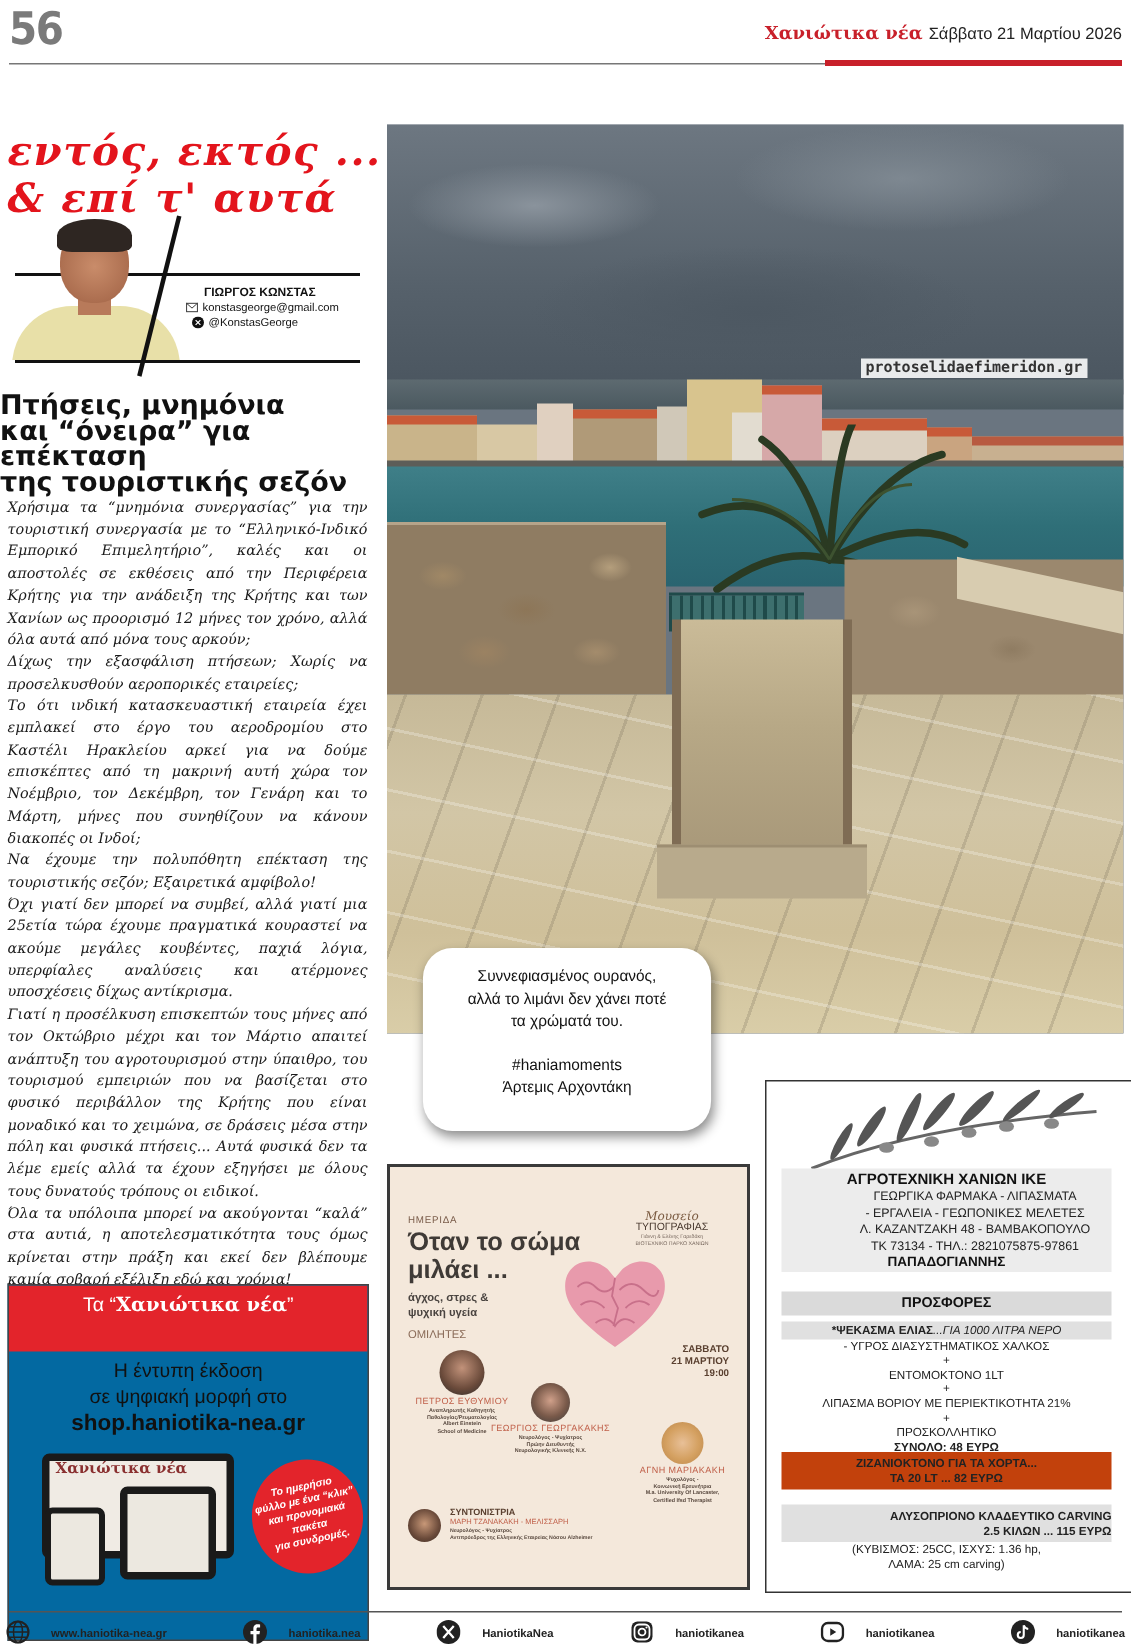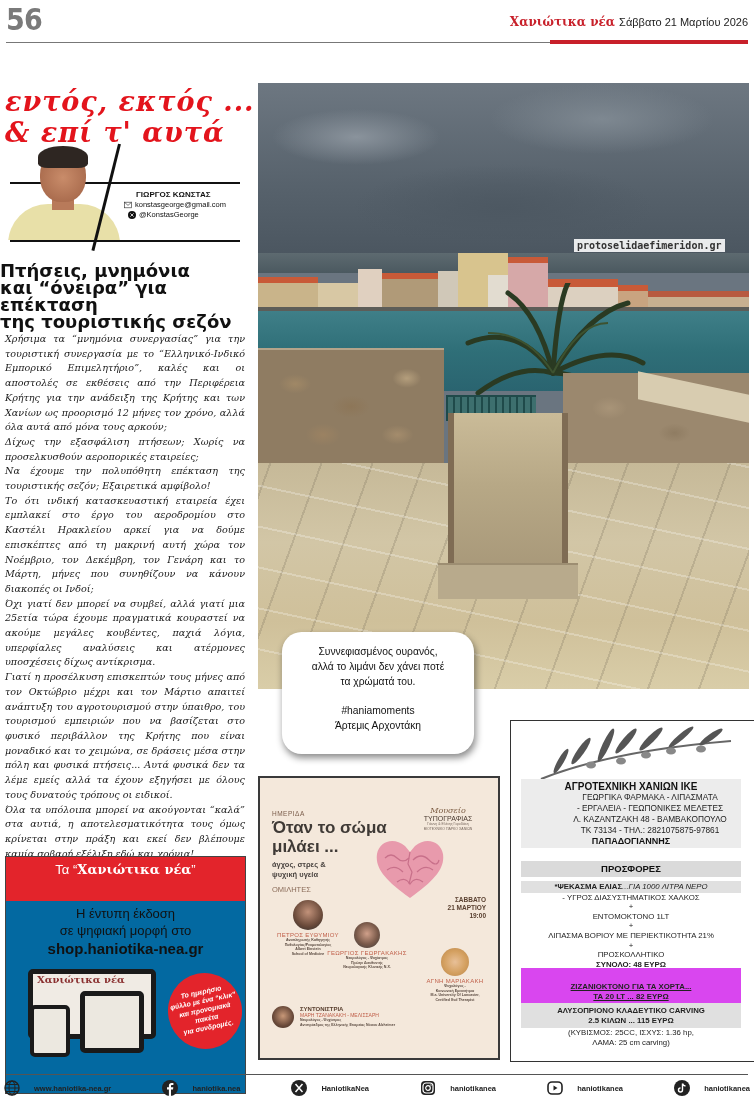--- a/index.html
+++ b/index.html
@@ -114,23 +114,23 @@
   .agro-head { position: absolute; left: 10px; top: 58px; width: 220px; background: #ececec; padding: 2px 0; }
   .agro-head .company { font-weight: bold; font-size: 10px; color: #111; }
   .agro-head .line { font-size: 8.3px; line-height: 11px; color: #222; padding-left: 38px; }
   .agro-head .owner { font-weight: bold; font-size: 9px; color: #111; }
   .offers-title { position: absolute; left: 10px; top: 140px; width: 220px; height: 16px; background: #dadada; font-weight: bold; font-size: 9.5px; line-height: 16px; color: #111; }
   .offer { position: absolute; left: 10px; width: 220px; font-size: 7.8px; line-height: 9.6px; color: #222; }
   .offer .bar { background: #e0e0e0; font-weight: bold; padding: 1px 0; }
   .offer .bar i { font-weight: normal; }
   .offer b { font-weight: bold; }
   .offer.o1 { top: 160px; }
-  .offer.o2 { top: 247px; background: #d946ef; padding: 14px 0; font-weight: bold; text-decoration: underline; }
+  .offer.o2 { top: 247px; background: #c2410c; padding: 3px 0; font-weight: bold; }
   .offer.o3 { top: 282px; }
-  .offer.o3 .bar { padding: 3px 0; }
+  .offer.o3 .bar { padding: 3px 0; text-align: right; }
 
   
   .shop-ad { position: absolute; left: 5px; top: 856px; width: 241px; height: 238px; border: 1.5px solid #444; background: #0369a1; overflow: hidden; font-family: "Liberation Sans", sans-serif; text-align: center; }
   .shop-banner { height: 44px; background: #e3242b; color: #fff; padding-top: 4px; }
   .shop-banner .l1 { font-size: 13px; line-height: 17px; }
   .shop-banner .l1 b { font-family: "DejaVu Serif", serif; font-weight: bold; }
   .shop-banner .l2 { font-size: 13px; line-height: 16px; font-style: italic; letter-spacing: 0.5px; }
   .shop-body { padding-top: 4px; }
   .shop-body .t1 { font-size: 13px; line-height: 17px; color: #111; }
   .shop-body .url { font-size: 15px; font-weight: bold; color: #111; line-height: 20px; }
@@ -195,22 +195,22 @@
 
 <div class="headline">
   <div>Πτήσεις, μνημόνια</div>
   <div>και “όνειρα” για επέκταση</div>
   <div>της τουριστικής σεζόν</div>
 </div>
 
 <div class="article-body">
   <p>Χρήσιμα τα “μνημόνια συνεργασίας” για την τουριστική συνεργασία με το “Ελληνικό-Ινδικό Εμπορικό Επιμελητήριο”, καλές και οι αποστολές σε εκθέσεις από την Περιφέρεια Κρήτης για την ανάδειξη της Κρήτης και των Χανίων ως προορισμό 12 μήνες τον χρόνο, αλλά όλα αυτά από μόνα τους αρκούν;</p>
   <p>Δίχως την εξασφάλιση πτήσεων; Χωρίς να προσελκυσθούν αεροπορικές εταιρείες;</p>
+  <p>Το ότι ινδική κατασκευαστική εταιρεία έχει εμπλακεί στο έργο του αεροδρομίου στο Καστέλι Ηρακλείου αρκεί για να δούμε επισκέπτες από τη μακρινή αυτή χώρα τον Νοέμβριο, τον Δεκέμβρη, τον Γενάρη και το Μάρτη, μήνες που συνηθίζουν να κάνουν διακοπές οι Ινδοί;</p>
   <p>Να έχουμε την πολυπόθητη επέκταση της τουριστικής σεζόν; Εξαιρετικά αμφίβολο!</p>
-  <p>Το ότι ινδική κατασκευαστική εταιρεία έχει εμπλακεί στο έργο του αεροδρομίου στο Καστέλι Ηρακλείου αρκεί για να δούμε επισκέπτες από τη μακρινή αυτή χώρα τον Νοέμβριο, τον Δεκέμβρη, τον Γενάρη και το Μάρτη, μήνες που συνηθίζουν να κάνουν διακοπές οι Ινδοί;</p>
   <p>Όχι γιατί δεν μπορεί να συμβεί, αλλά γιατί μια 25ετία τώρα έχουμε πραγματικά κουραστεί να ακούμε μεγάλες κουβέντες, παχιά λόγια, υπερφίαλες αναλύσεις και ατέρμονες υποσχέσεις δίχως αντίκρισμα.</p>
   <p>Γιατί η προσέλκυση επισκεπτών τους μήνες από τον Οκτώβριο μέχρι και τον Μάρτιο απαιτεί ανάπτυξη του αγροτουρισμού στην ύπαιθρο, του τουρισμού εμπειριών που να βασίζεται στο φυσικό περιβάλλον της Κρήτης που είναι μοναδικό και το χειμώνα, σε δράσεις μέσα στην πόλη και φυσικά πτήσεις... Αυτά φυσικά δεν τα λέμε εμείς αλλά τα έχουν εξηγήσει με όλους τους δυνατούς τρόπους οι ειδικοί.</p>
   <p>Όλα τα υπόλοιπα μπορεί να ακούγονται “καλά” στα αυτιά, η αποτελεσματικότητα τους όμως κρίνεται στην πράξη και εκεί δεν βλέπουμε καμία σοβαρή εξέλιξη εδώ και χρόνια!</p>
 </div>
 
 <div class="main-photo">
   <div class="sky"></div>
   <div class="hills"></div>
   <div class="buildings">
     <div class="bld" style="left:0;width:60px;height:36px;background:#c9b48a">

